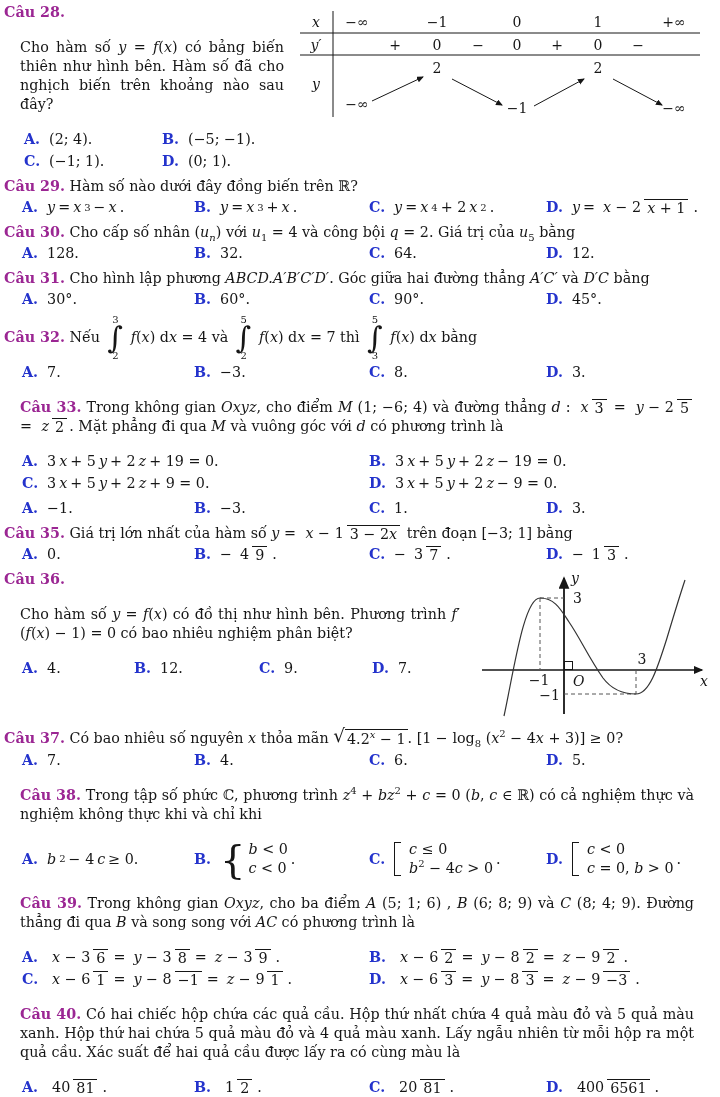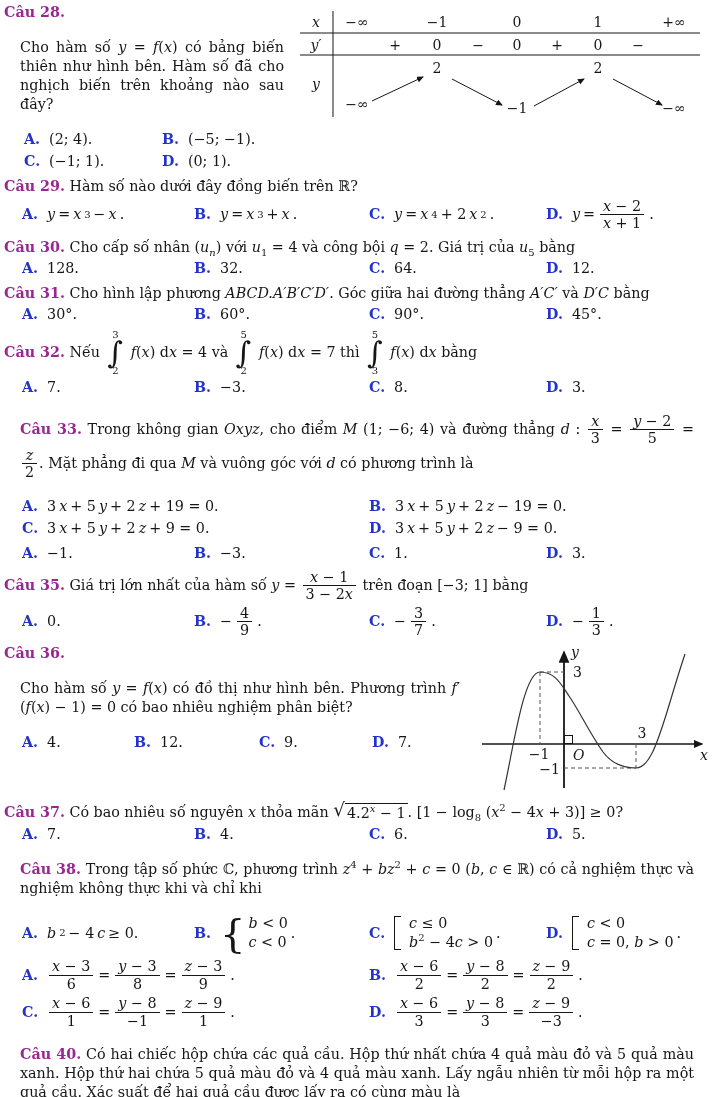--- a/index.html
+++ b/index.html
@@ -17,21 +17,21 @@
   .qpara{text-align:justify;margin:16px;}
   .qline{margin:0;}
   .ol{color:#2433CC;font-weight:bold;flex:0 0 auto;}
   .opt{display:flex;align-items:center;gap:9px;}
   .ot{display:inline-flex;align-items:center;flex-wrap:wrap;gap:0 3px;}
   .opts4{display:grid;grid-template-columns:172px 175px 177px 1fr;padding-left:18px;align-items:center;margin-top:2px;}
   .opts2{display:grid;grid-template-columns:347px 1fr;padding-left:18px;row-gap:3px;align-items:center;margin-top:2px;}
   .opts2a{display:grid;grid-template-columns:138px 1fr;padding-left:20px;row-gap:3px;align-items:center;margin-top:4px;}
   .opts4b{display:grid;grid-template-columns:112px 125px 113px 1fr;padding-left:18px;align-items:center;margin-top:3px;}
   
-  .fr{display:inline-flex;flex-direction:column;vertical-align:middle;text-align:center;margin:0 2px;line-height:1.15;}
+  .fr{display:inline-flex;flex-direction:row;vertical-align:middle;text-align:center;margin:0 2px;line-height:1.15;}
   .fr .n{padding:0 3px;}
   .fr .d{border-top:1px solid #161616;padding:0 3px;}
   
   .intg{display:inline-flex;flex-direction:column;align-items:center;vertical-align:middle;margin:0 3px;line-height:1;}
   .intg .il{font-size:10px;line-height:10px;}
   .intg .is{font-size:30px;line-height:26px;}
   
   .sqrt{display:inline-flex;align-items:flex-start;vertical-align:middle;}
   .sqrt .rad{font-size:1.3em;line-height:1;transform:translateY(-2px);}
   .sqrt .bar{border-top:1.2px solid #161616;padding:0 2px;}
@@ -414,20 +414,21 @@
             <span class="rows">
               <span><i>c</i> &lt; 0</span>
               <span><i>c</i> = 0, <i>b</i> &gt; 0</span>
             </span>
           </span>.</span>
       </div>
   </div>
 </div>
 
 <div class="qb">
+  <p class="qpara"><b class="qlabel">Câu 39.</b> <span>Trong không gian <i>Oxyz</i>, cho ba điểm <i>A</i> (5; 1; 6) , <i>B</i> (6; 8; 9) và <i>C</i> (8; 4; 9). Đường thẳng đi qua <i>B</i> và song song với <i>AC</i> có phương trình là</span></p>
   <div class="opts2">
     <div class="opt">
         <span class="ol">A.</span>
         <span class="ot"><span class="fr">
             <span class="n"><i>x</i> − 3</span>
             <span class="d">6</span>
           </span> = <span class="fr">
             <span class="n"><i>y</i> − 3</span>
             <span class="d">8</span>
           </span> = <span class="fr">

